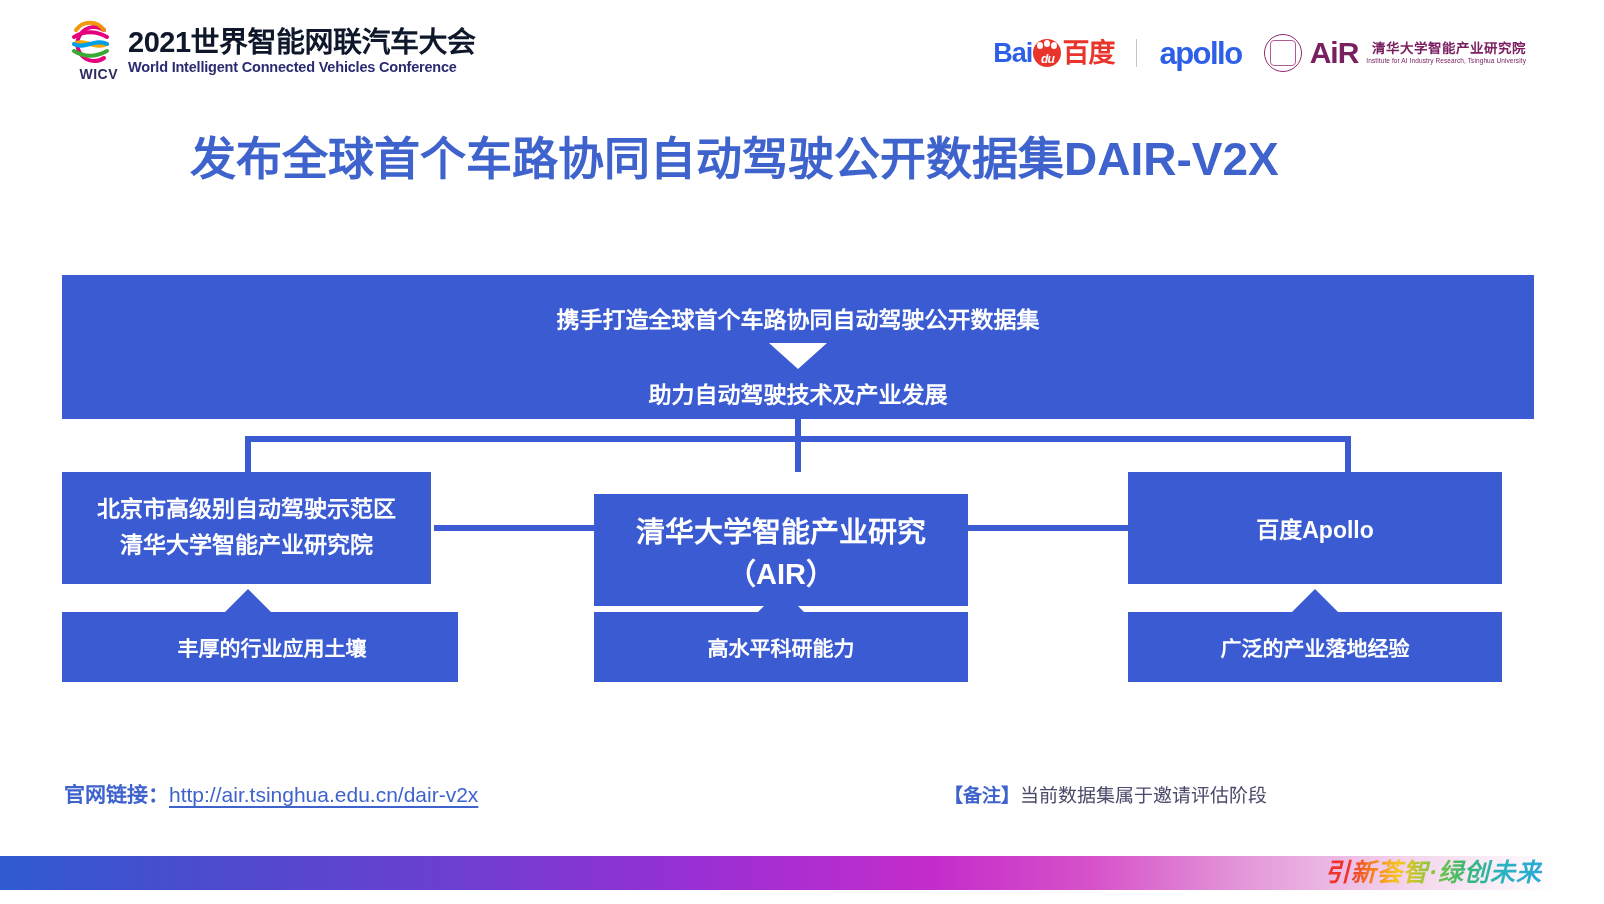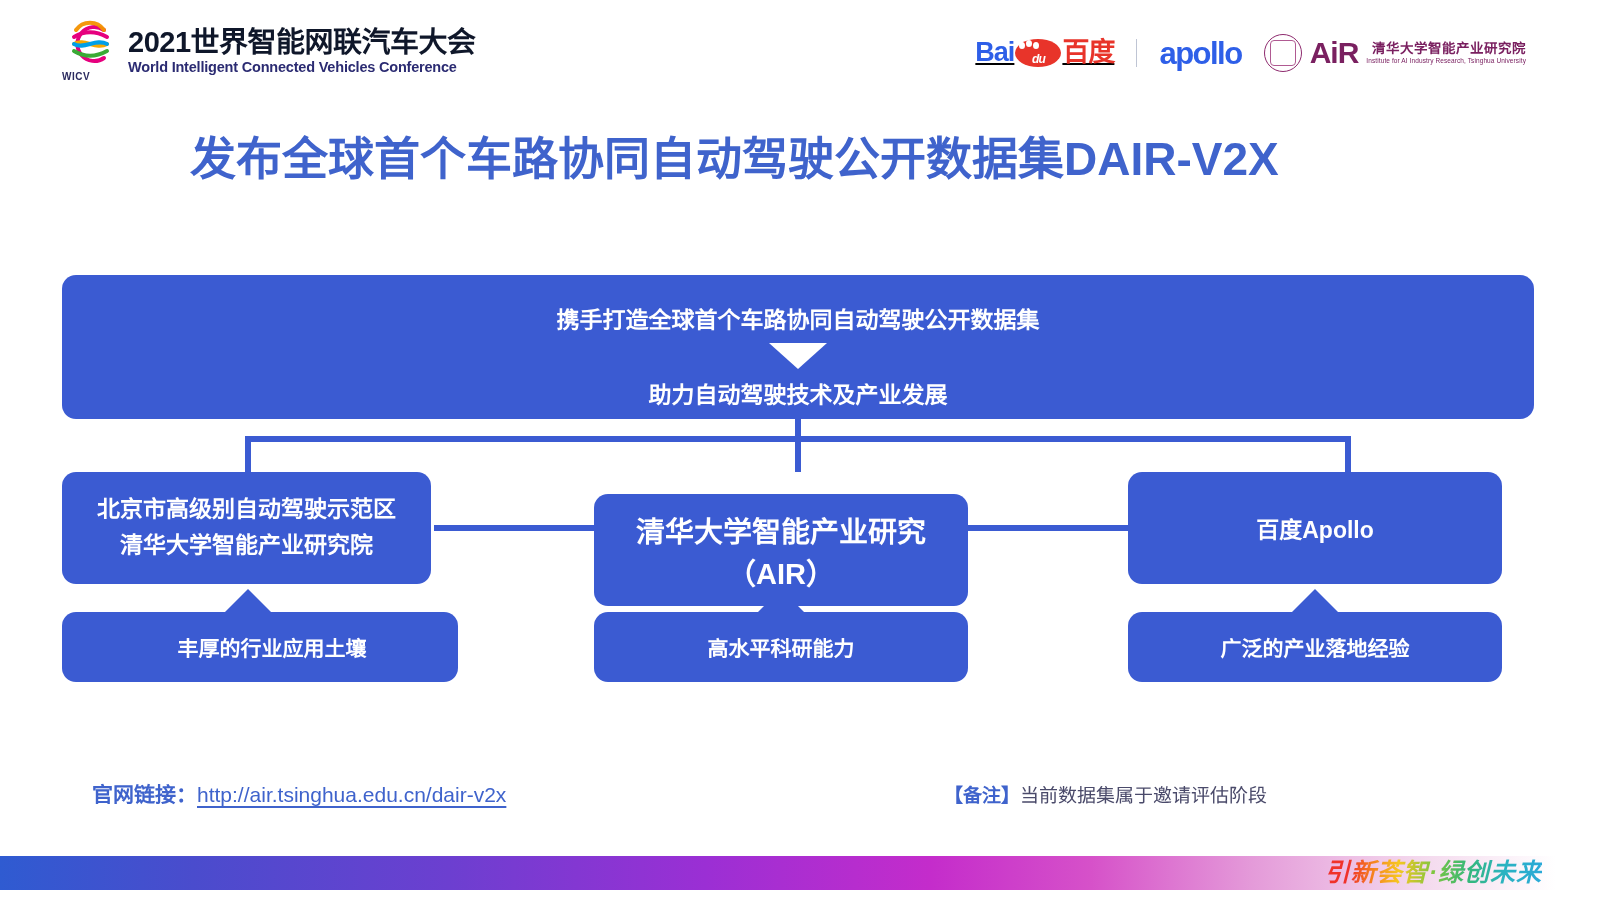--- a/index.html
+++ b/index.html
@@ -31,22 +31,22 @@
   }
   #wicv-mark {
     width: 56px; height: 62px;
     position: relative;
   }
   #wicv-mark svg { display: block; }
   .wicv-caption {
     position: absolute;
     bottom: 0; left: 0;
     width: 56px;
-    text-align: left;
-    font-size: 10px;
+    text-align: right;
+    font-size: 14px;
     font-weight: bold;
     letter-spacing: .5px;
     color: #2b2b5f;
   }
   #wicv-text { line-height: 1; }
   .wicv-cn {
     font-size: 29px;
     font-weight: bold;
     color: #0f172a;
     letter-spacing: -0.5px;
@@ -63,36 +63,34 @@
 
   #partner-logos {
     position: absolute;
     right: 78px; top: 34px;
     display: flex;
     align-items: center;
     gap: 22px;
   }
   #baidu-logo {
     display: flex;
-    align-items: flex-start;
+    align-items: flex-end;
     font-size: 27px;
     font-weight: bold;
     letter-spacing: -1px;
     line-height: 1;
-    text-decoration: underline;
   }
   .baidu-blue { color: #2e5fe8; }
   .baidu-paw {
     display: inline-block;
     width: 28px; height: 28px;
     border-radius: 50%;
     background: #e8342a;
     position: relative;
     margin: 0 1px;
-    padding-left: 18px;
   }
   .baidu-paw .paw-txt {
     position: absolute;
     left: 0; right: 0; bottom: 2px;
     text-align: center;
     color: #fff;
     font-size: 12px;
     font-weight: bold;
     font-style: italic;
   }
@@ -177,21 +175,20 @@
     position: absolute;
     background: #3b5bd2;
     color: #ffffff;
     display: flex;
     flex-direction: column;
     align-items: center;
     justify-content: center;
     text-align: center;
     font-weight: bold;
     z-index: 3;
-    border-radius: 14px;
   }
   #box-top {
     left: 62px; top: 275px;
     width: 1472px; height: 144px;
     justify-content: flex-start;
     padding-top: 26px;
     box-sizing: border-box;
   }
   .top-line1 { font-size: 23px; }
   .top-arrow {
@@ -258,21 +255,21 @@
     border-bottom: 26px solid #3b5bd2;
     z-index: 2;
   }
   #uparrow-left   { left: 222px; top: 589px; }
   #uparrow-center { left: 755px; top: 589px; }
   #uparrow-right  { left: 1289px; top: 589px; }
 
   
   #footer-link {
     position: absolute;
-    left: 92px; top: 778px;
+    left: 64px; top: 778px;
     font-size: 21px;
     color: #3f63cc;
     white-space: nowrap;
   }
   #footer-link .lbl { font-weight: bold; }
   #footer-link .url {
     text-decoration: underline;
     text-underline-offset: 4px;
   }
   #footer-note {

